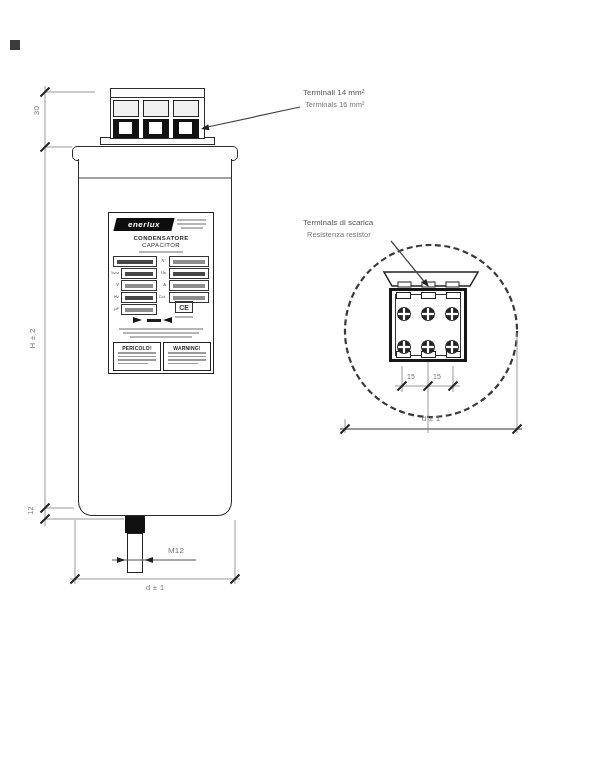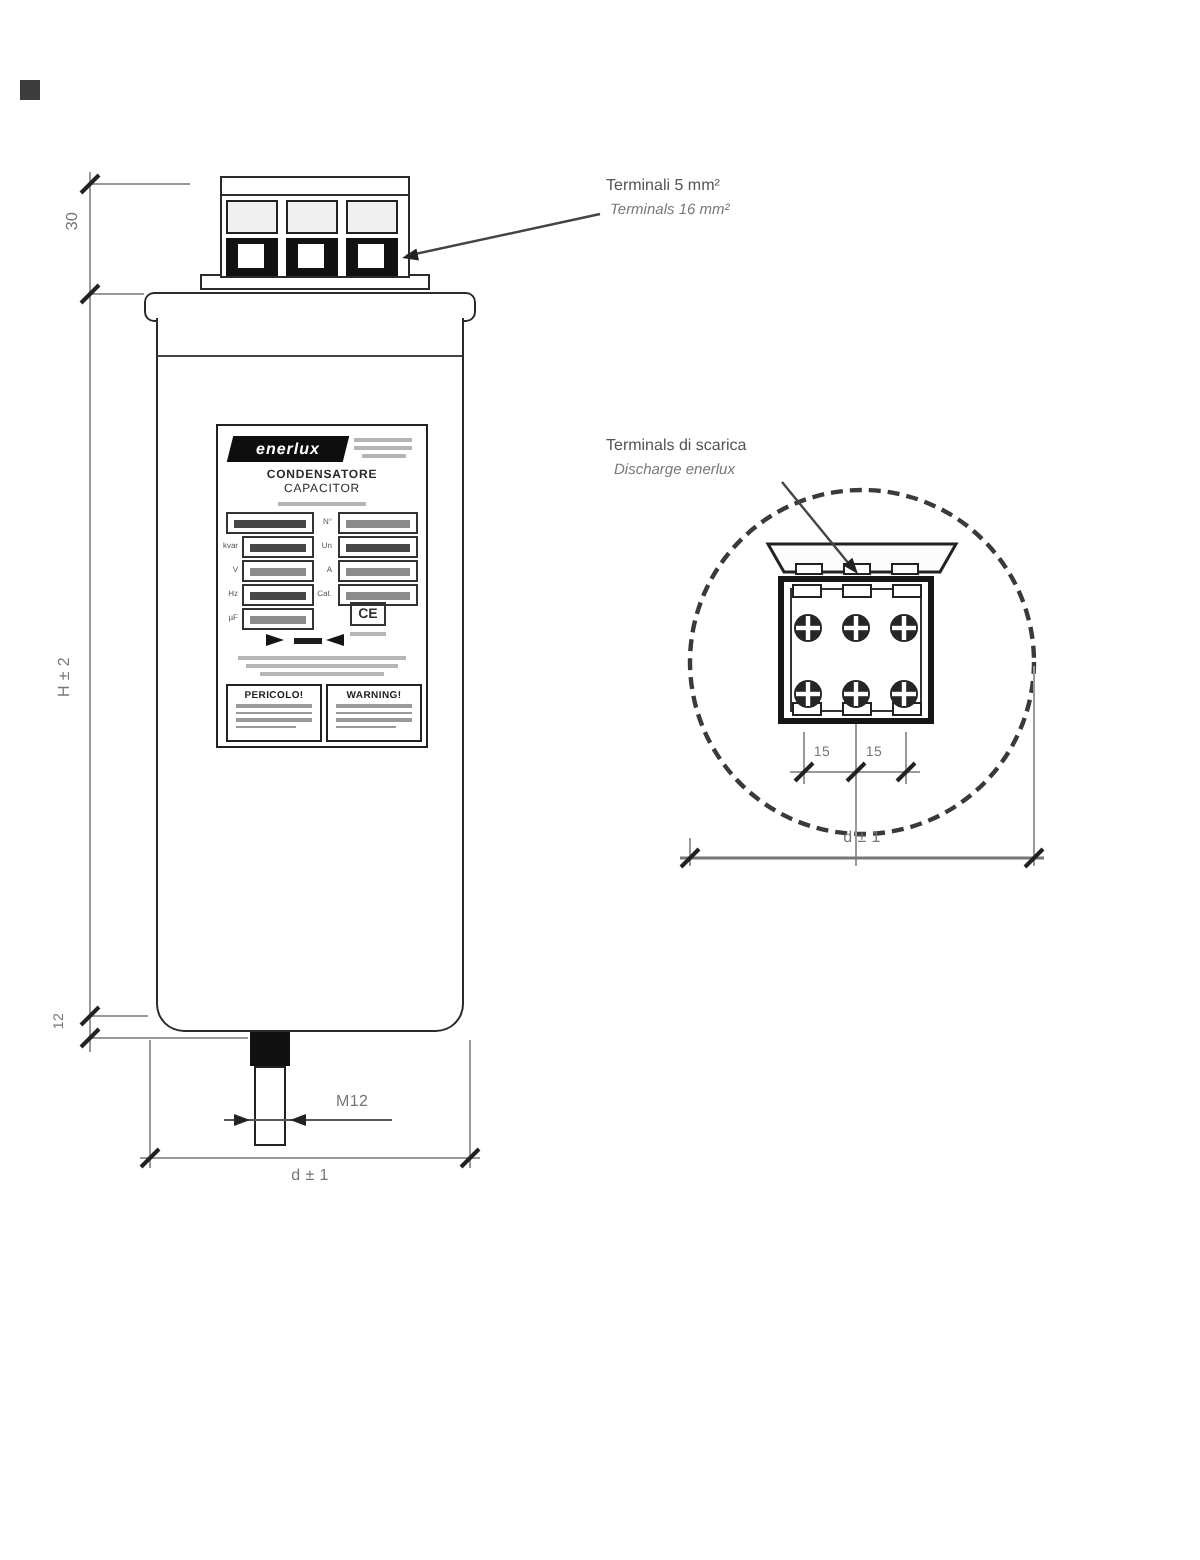--- a/index.html
+++ b/index.html
@@ -2,21 +2,21 @@
 <html><head>
 <meta charset="utf-8">
 <style>
   html,body{margin:0;padding:0;background:#fff;}
   #canvas{position:relative;width:600px;height:780px;background:#ffffff;overflow:hidden;
           font-family:"Liberation Sans", sans-serif;}
   .abs{position:absolute;box-sizing:border-box;}
   .dimtext{position:absolute;font-size:8px;color:#777;letter-spacing:0.2px;white-space:nowrap;z-index:6;}
   .rot{transform:rotate(-90deg);transform-origin:center center;text-align:center;}
   .notetext{position:absolute;font-size:8px;color:#555;white-space:nowrap;z-index:6;}
-  .noteital{position:absolute;font-size:7.5px;color:#787878;font-style:italic;white-space:nowrap;z-index:6;}
+  .noteital{position:absolute;font-size:7.5px;color:#787878;white-space:nowrap;z-index:6;}
   .outline{border:1.5px solid #2b2b2b;background:#fff;}
   svg.overlay{position:absolute;left:0;top:0;z-index:5;pointer-events:none;}
   
   #nameplate{position:absolute;left:108px;top:212px;width:104px;height:160px;
              border:1.5px solid #222;background:#fff;z-index:2;}
   #nameplate .bar{position:absolute;background:#b5b5b5;}
   .fieldbox{position:absolute;border:1px solid #333;background:#fff;height:9px;}
   .fieldbox .val{position:absolute;left:8%;top:2.5px;width:84%;height:4px;background:#8c8c8c;}
   .fieldbox .valdark{background:#474747;}
   .flabel{position:absolute;font-size:4px;color:#555;text-align:right;line-height:9px;}
@@ -246,23 +246,23 @@
       <polygon points="429,287 421.6,282.7 426.2,278.9" fill="#222"></polygon>
     </g>
   </svg>
 
   <div class="dimtext rot" style="left:27px;top:106px;width:18px;">30</div>
   <div class="dimtext rot" style="left:10px;top:334px;width:44px;">H ± 2</div>
   <div class="dimtext rot" style="left:21px;top:507px;width:18px;font-size:7px;">12</div>
   <div class="dimtext" style="left:168px;top:546px;">M12</div>
   <div class="dimtext" style="left:130px;top:583px;width:50px;text-align:center;">d ± 1</div>
 
-  <div class="notetext" style="left:303px;top:88px;">Terminali 5 mm²</div>
+  <div class="notetext" style="left:303px;top:88px;">Terminali 14 mm²</div>
   <div class="noteital" style="left:305px;top:100px;">Terminals 16 mm²</div>
 
   <div class="notetext" style="left:303px;top:218px;">Terminals di scarica</div>
-  <div class="noteital" style="left:307px;top:230px;">Discharge enerlux</div>
+  <div class="noteital" style="left:307px;top:230px;">Resistenza resistor</div>
 
   <div class="dimtext" style="left:404px;top:373px;width:14px;text-align:center;font-size:7px;">15</div>
   <div class="dimtext" style="left:430px;top:373px;width:14px;text-align:center;font-size:7px;">15</div>
   <div class="dimtext" style="left:406px;top:414px;width:50px;text-align:center;">d ± 1</div>
 
 </div>
 
 </body></html>

